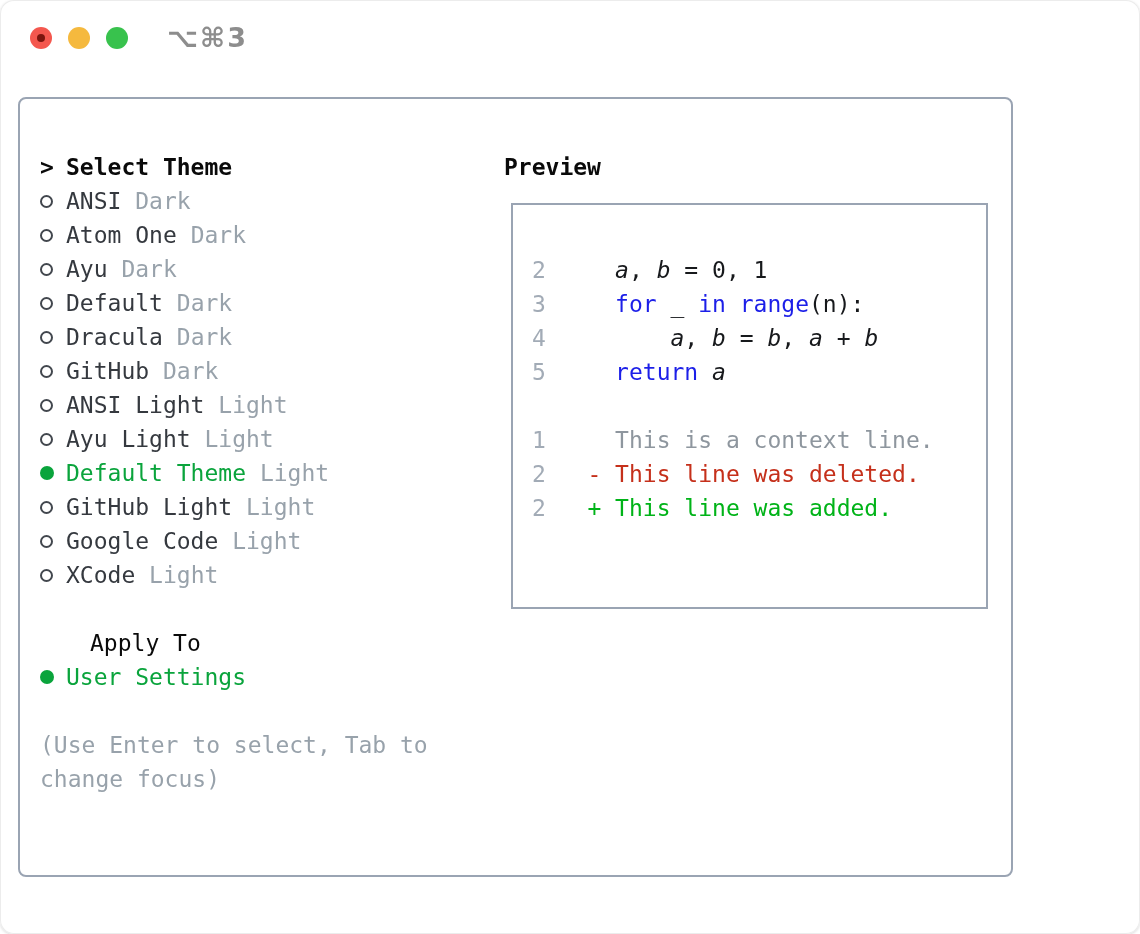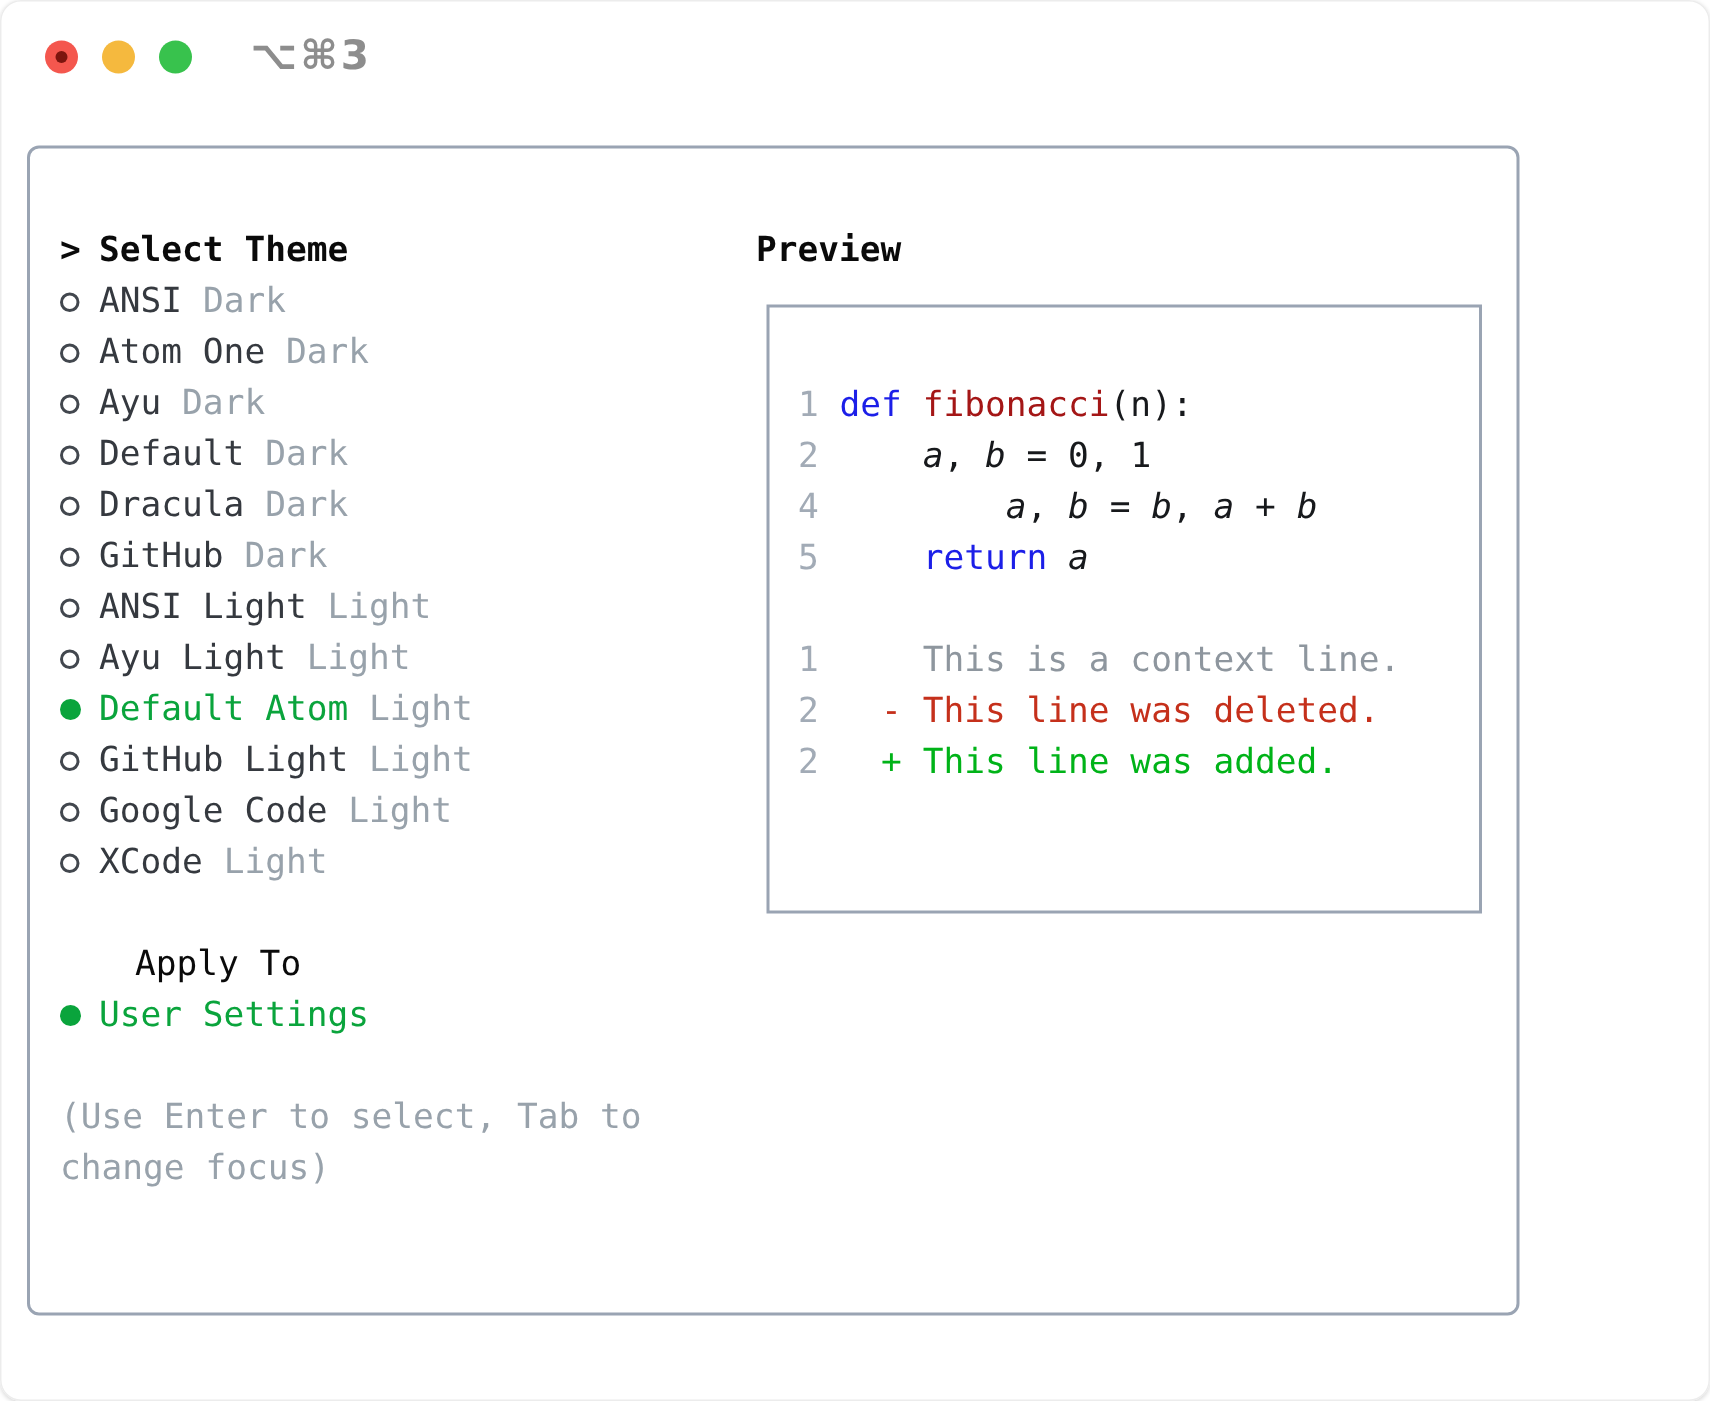--- a/index.html
+++ b/index.html
@@ -122,21 +122,21 @@
             <span class="opt-label">ANSI Light </span>
             <span class="variant">Light</span>
           </div>
           <div class="row option">
             <span class="bullet"></span>
             <span class="opt-label">Ayu Light </span>
             <span class="variant">Light</span>
           </div>
           <div class="row option selected">
             <span class="bullet"></span>
-            <span class="opt-label">Default Atom </span>
+            <span class="opt-label">Default Theme </span>
             <span class="variant">Light</span>
           </div>
           <div class="row option">
             <span class="bullet"></span>
             <span class="opt-label">GitHub Light </span>
             <span class="variant">Light</span>
           </div>
           <div class="row option">
             <span class="bullet"></span>
             <span class="opt-label">Google Code </span>
@@ -165,22 +165,22 @@
 
       <div class="spacer-row"></div>
 
       <div class="hint-row">(Use Enter to select, Tab to</div>
       <div class="hint-row">change focus)</div>
     </div>
 
     <div class="preview-title">Preview</div>
     <div class="preview-box">
       <div id="preview-lines">
-          <div class="pline"><span class="seg-num">1 </span><span class="seg-kw">def</span><span class="seg-pl"> </span><span class="seg-fn">fibonacci</span><span class="seg-pl">(n):</span></div>
           <div class="pline"><span class="seg-num">2 </span><span class="seg-pl">    </span><span class="seg-var">a</span><span class="seg-pl">, </span><span class="seg-var">b</span><span class="seg-pl"> = 0, 1</span></div>
+          <div class="pline"><span class="seg-num">3 </span><span class="seg-pl">    </span><span class="seg-kw">for</span><span class="seg-pl"> _ </span><span class="seg-kw">in</span><span class="seg-pl"> </span><span class="seg-kw">range</span><span class="seg-pl">(n):</span></div>
           <div class="pline"><span class="seg-num">4 </span><span class="seg-pl">        </span><span class="seg-var">a</span><span class="seg-pl">, </span><span class="seg-var">b</span><span class="seg-pl"> = </span><span class="seg-var">b</span><span class="seg-pl">, </span><span class="seg-var">a</span><span class="seg-pl"> + </span><span class="seg-var">b</span></div>
           <div class="pline"><span class="seg-num">5 </span><span class="seg-pl">    </span><span class="seg-kw">return</span><span class="seg-pl"> </span><span class="seg-var">a</span></div>
           <div class="pline"></div>
           <div class="pline"><span class="seg-num">1</span><span class="seg-pl">     </span><span class="seg-ctx">This is a context line.</span></div>
           <div class="pline"><span class="seg-num">2</span><span class="seg-pl">   </span><span class="seg-del">- This line was deleted.</span></div>
           <div class="pline"><span class="seg-num">2</span><span class="seg-pl">   </span><span class="seg-add">+ This line was added.</span></div>
         </div>
     </div>
 
   </div>

